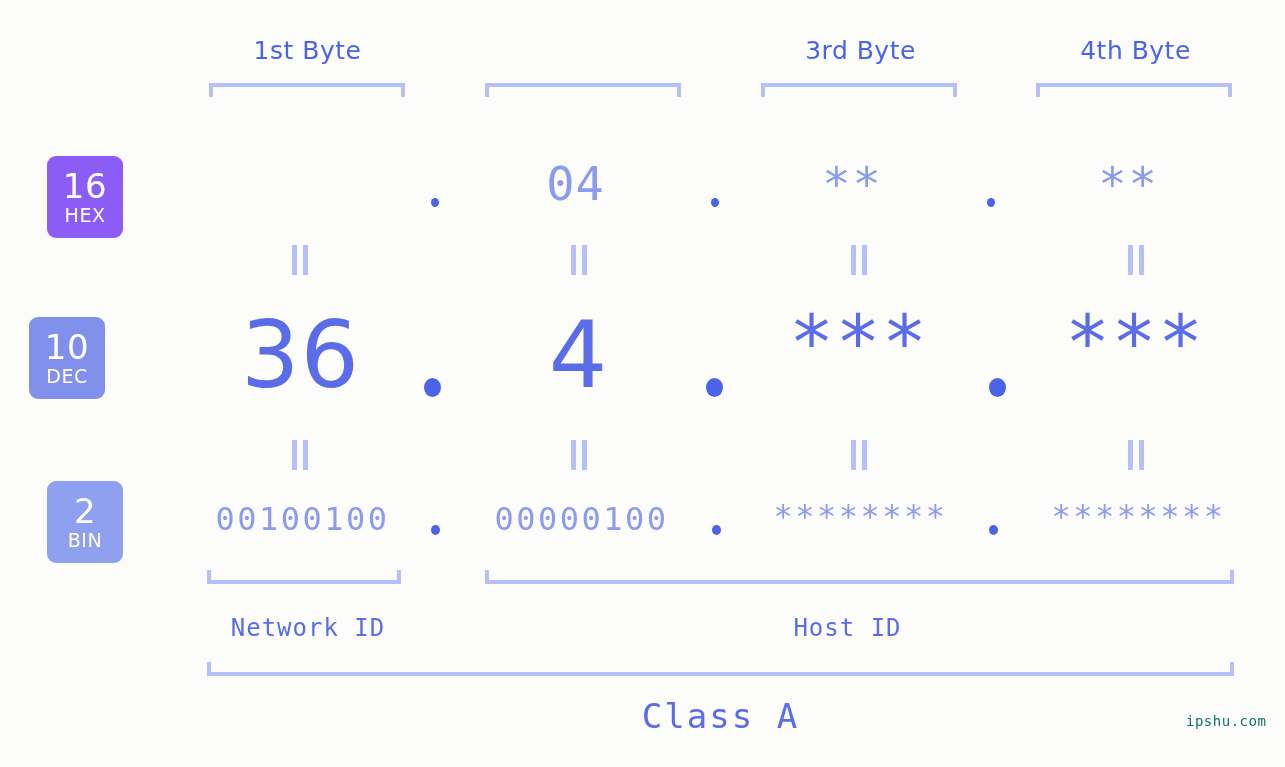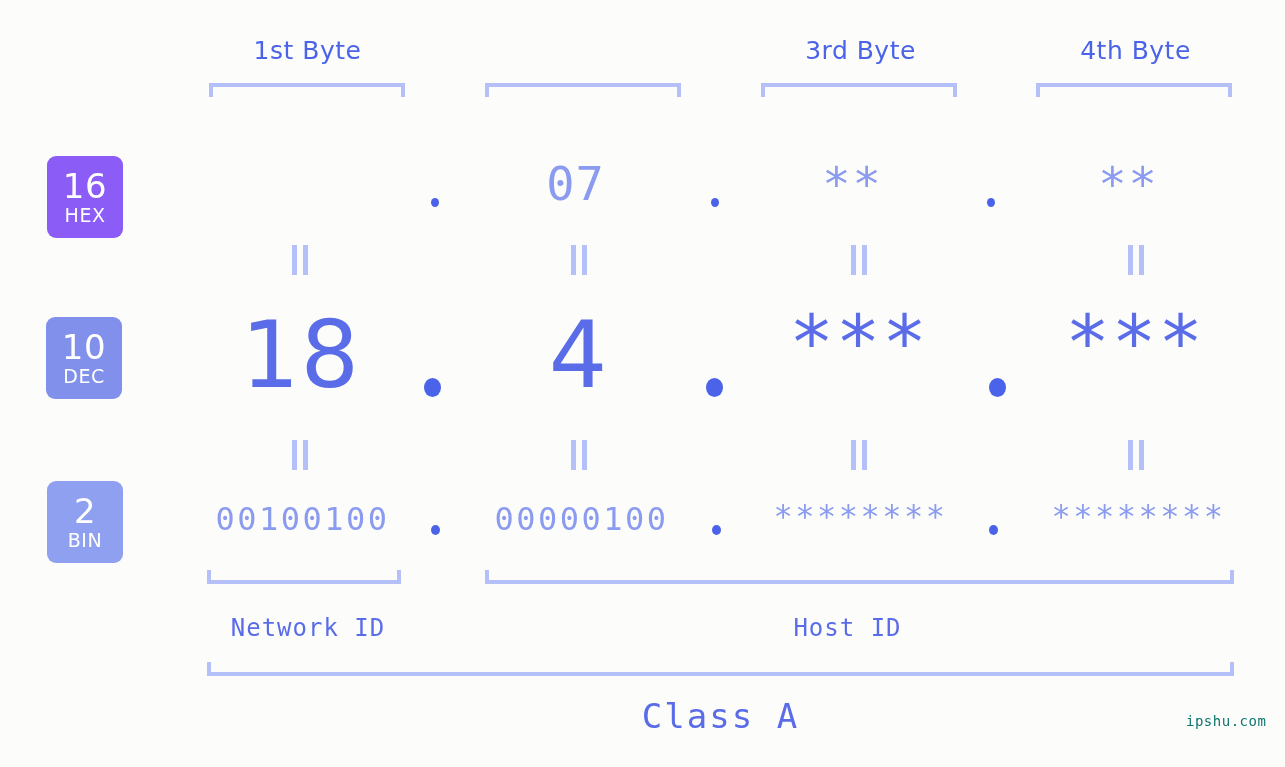--- a/index.html
+++ b/index.html
@@ -170,21 +170,21 @@
   <div class="abs bracket-down" style="left:485px; top:83px; width:196px;"></div>
   <div class="abs bracket-down" style="left:761px; top:83px; width:196px;"></div>
   <div class="abs bracket-down" style="left:1036px; top:83px; width:196px;"></div>
 
   <div class="abs base-badge badge-hex" style="left:47px; top:156px;">
     <span class="num">16</span>
     <span class="nm">HEX</span>
   </div>
 
   <div class="abs dot dot-sm" style="left:431px; top:198px;"></div>
-  <div class="abs val val-hex" style="left:463px; top:160px; width:225px;">07</div>
+  <div class="abs val val-hex" style="left:463px; top:160px; width:225px;">04</div>
   <div class="abs dot dot-sm" style="left:711px; top:198px;"></div>
   <div class="abs val val-hex stars" style="left:740px; top:160px; width:225px;">**</div>
   <div class="abs dot dot-sm" style="left:987px; top:198px;"></div>
   <div class="abs val val-hex stars" style="left:1016px; top:160px; width:225px;">**</div>
 
   <div class="abs eqv" style="left:292px; top:245px;">
     <span></span>
       <span></span>
   </div>
   <div class="abs eqv" style="left:571px; top:245px;">
@@ -193,26 +193,26 @@
   </div>
   <div class="abs eqv" style="left:851px; top:245px;">
     <span></span>
       <span></span>
   </div>
   <div class="abs eqv" style="left:1128px; top:245px;">
     <span></span>
       <span></span>
   </div>
 
-  <div class="abs base-badge badge-dec" style="left:46px; top:317px;">
+  <div class="abs base-badge badge-dec" style="left:29px; top:317px;">
     <span class="num">10</span>
     <span class="nm">DEC</span>
   </div>
 
-  <div class="abs val val-dec" style="left:188px; top:310px; width:225px;">18</div>
+  <div class="abs val val-dec" style="left:188px; top:310px; width:225px;">36</div>
   <div class="abs dot dot-md" style="left:424px; top:378px;"></div>
   <div class="abs val val-dec" style="left:466px; top:310px; width:225px;">4</div>
   <div class="abs dot dot-md" style="left:706px; top:378px;"></div>
   <div class="abs val val-dec stars" style="left:744px; top:305px; width:230px;">***</div>
   <div class="abs dot dot-md" style="left:989px; top:378px;"></div>
   <div class="abs val val-dec stars" style="left:1020px; top:305px; width:230px;">***</div>
 
   <div class="abs eqv" style="left:292px; top:440px;">
     <span></span>
       <span></span>

